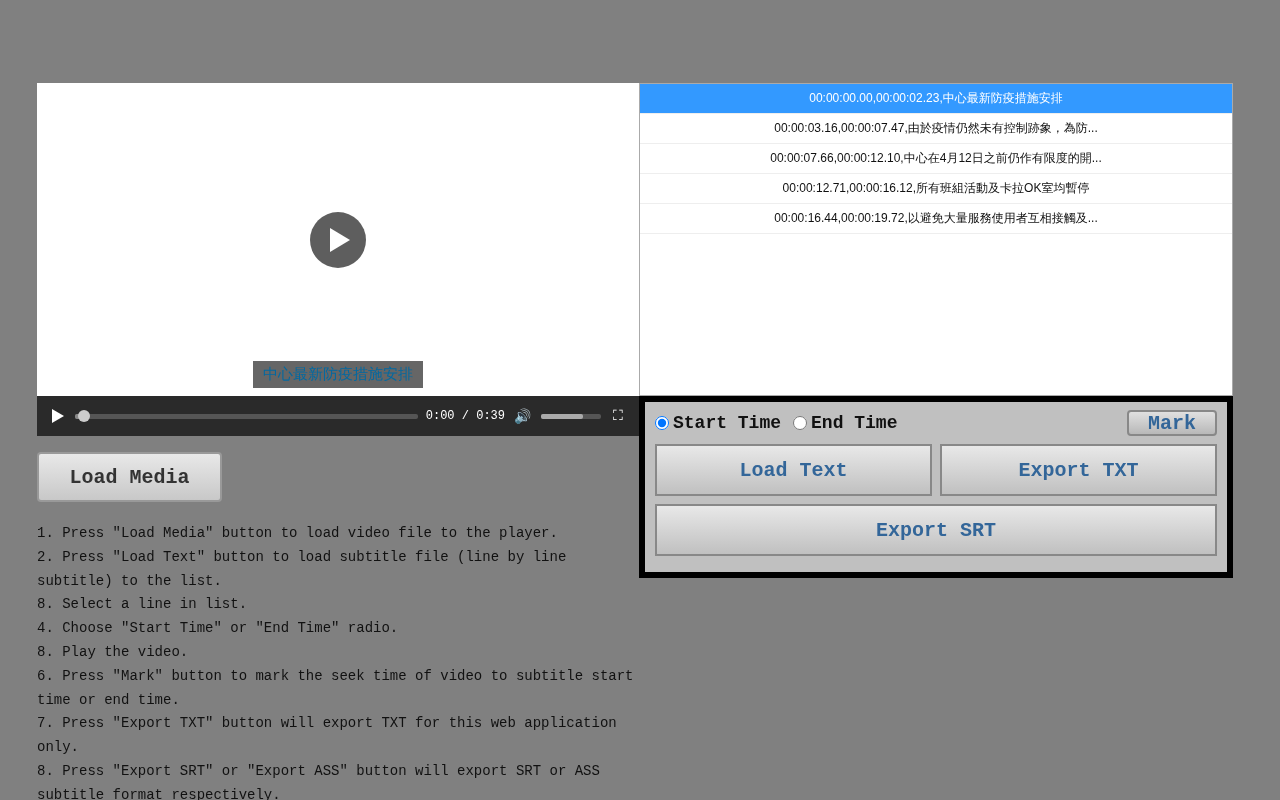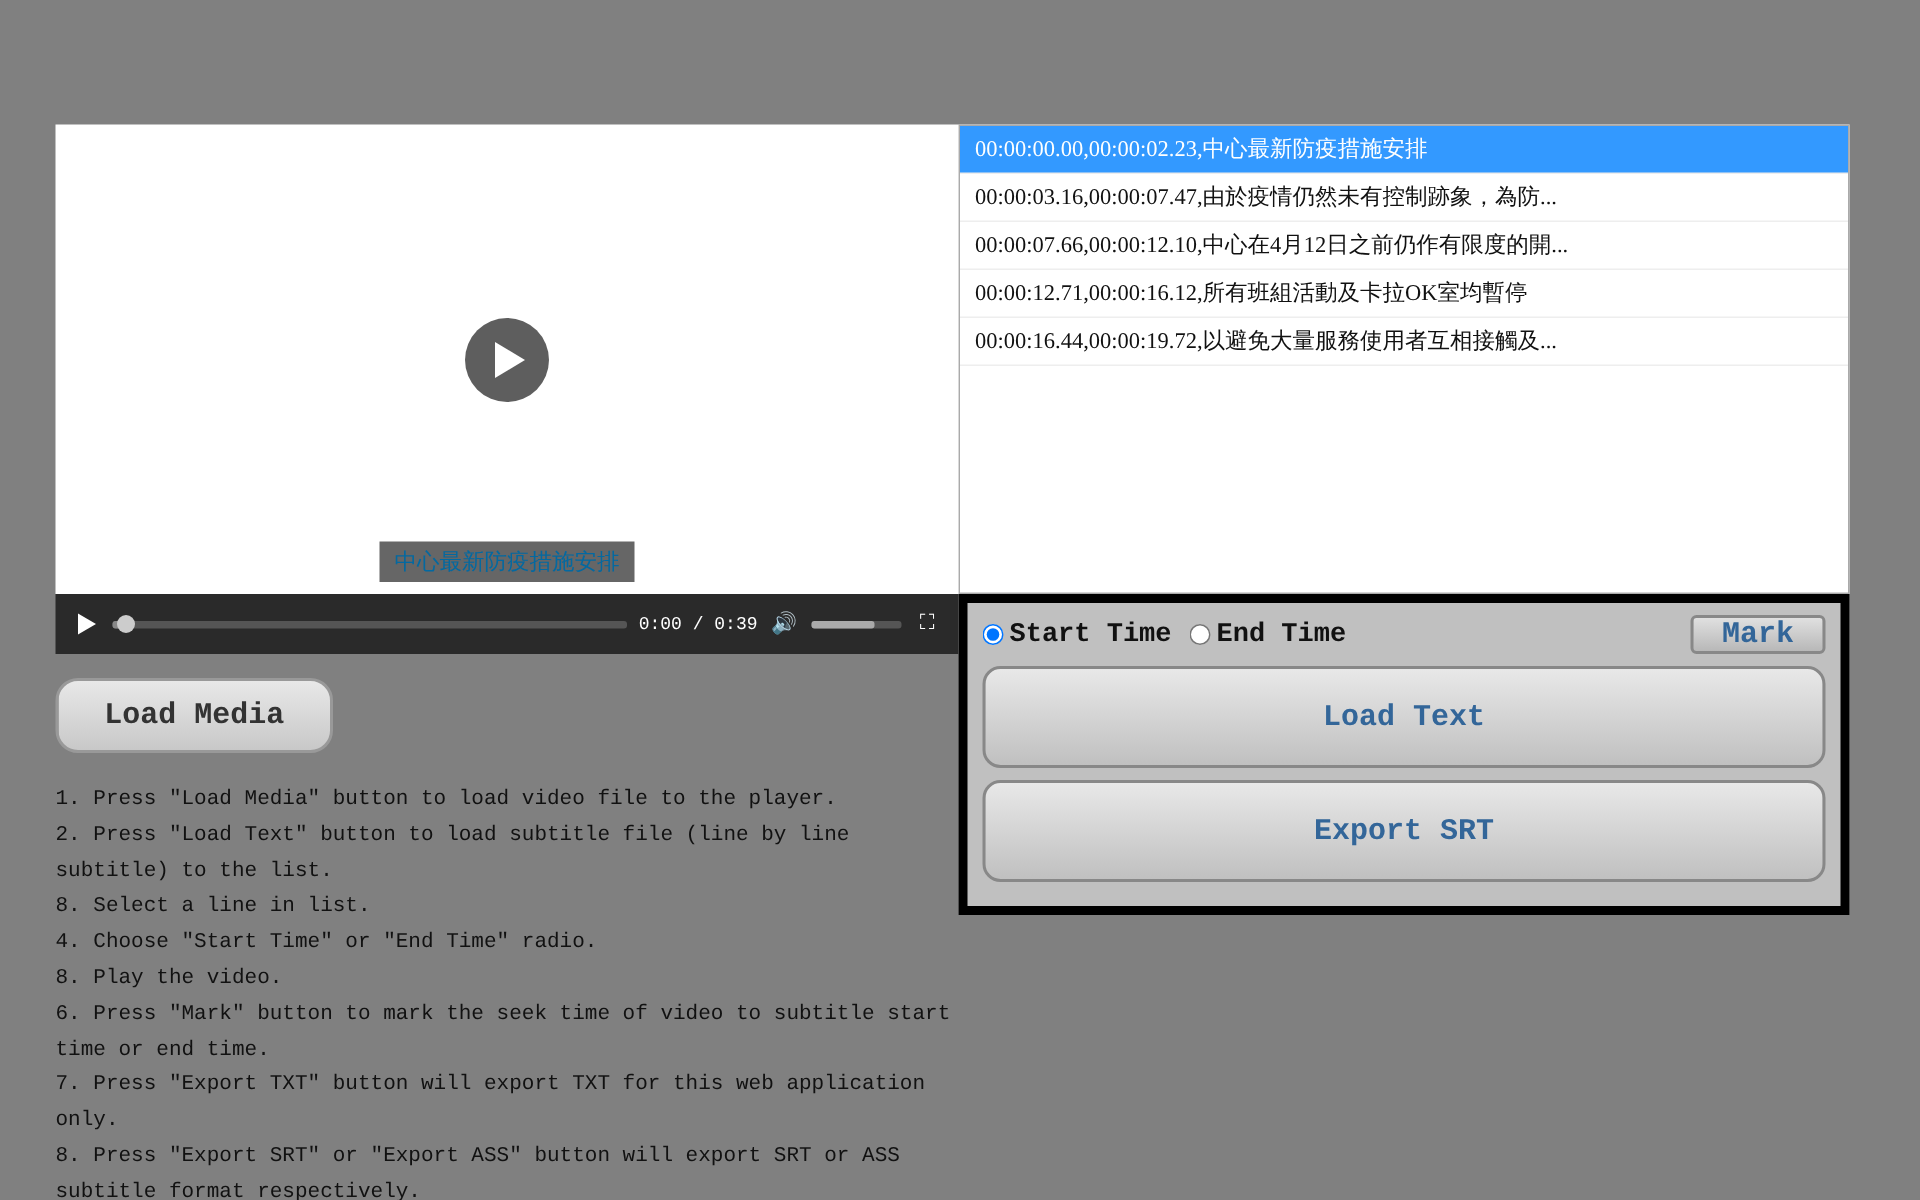--- a/index.html
+++ b/index.html
@@ -174,21 +174,21 @@
       flex-shrink: 0;
     }
 
     
     .load-media-btn {
       margin-top: 16px;
       width: 185px;
       height: 50px;
       background: linear-gradient(to bottom, #e8e8e8, #c8c8c8);
       border: 2px solid #999;
-      border-radius: 15px;
+      border-radius: 4px;
       font-family: 'Courier New', Courier, monospace;
       font-size: 20px;
       font-weight: bold;
       color: #333;
       cursor: pointer;
       display: flex;
       align-items: center;
       justify-content: center;
     }
 
@@ -218,27 +218,28 @@
 
     .subtitle-list::-webkit-scrollbar {
       width: 12px;
     }
     .subtitle-list::-webkit-scrollbar-thumb {
       background: #888;
     }
 
     .subtitle-row {
       padding: 6px 10px;
-      font-family: Liberation Serif, serif;
-      font-size: 15px;
+      font-family: Liberation Sans, sans-serif;
+      font-size: 12px;
       color: #111;
       cursor: pointer;
       white-space: nowrap;
       overflow: hidden;
       border-bottom: 1px solid #eee;
+      text-align: center;
     }
 
     .subtitle-row.selected {
       background: #3399ff;
       color: white;
     }
 
     
     .bottom-controls {
       width: 594px;
@@ -286,24 +287,24 @@
     }
 
     .btn-row {
       display: flex;
       gap: 8px;
       margin-bottom: 8px;
     }
 
     .action-btn {
       flex: 1;
-      height: 68px;
+      height: 52px;
       background: linear-gradient(to bottom, #e8e8e8, #c0c0c0);
       border: 2px solid #888;
-      border-radius: 12px;
+      border-radius: 0;
       font-family: 'Courier New', Courier, monospace;
       font-size: 20px;
       font-weight: bold;
       color: #336699;
       cursor: pointer;
       display: flex;
       align-items: center;
       justify-content: center;
     }
   </style>
@@ -379,20 +380,21 @@
         </label>
         <label class="radio-label">
           <input type="radio" name="time-mode" style="">
           <span>End Time</span>
         </label>
         <button class="mark-btn">Mark</button>
       </div>
 
       <div class="btn-row">
         <button class="action-btn">Load Text</button>
+        <button class="action-btn">Export TXT</button>
       </div>
 
       <div class="btn-row">
         <button class="action-btn">Export SRT</button>
       </div>
     </div>
   </div>
 
 </div>
 

